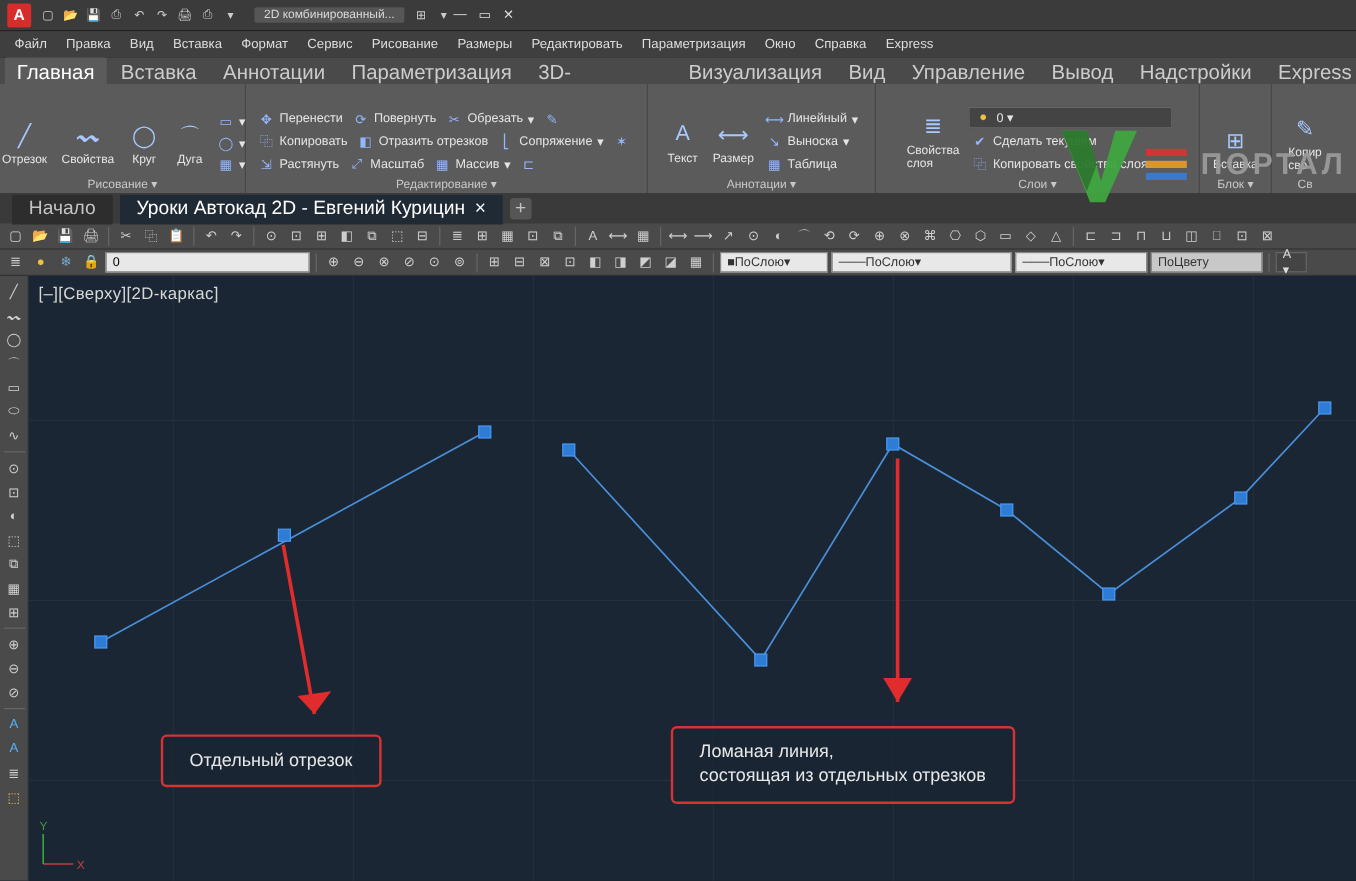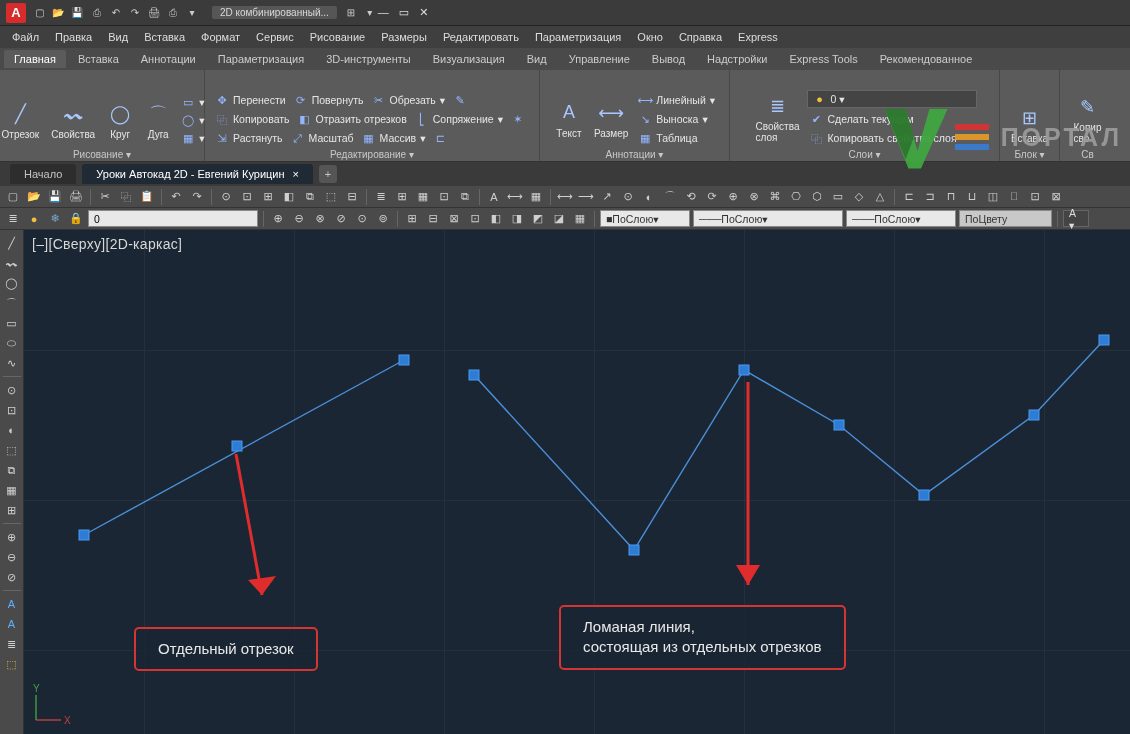--- a/index.html
+++ b/index.html
@@ -9,35 +9,35 @@
 .titlebar .logo { width:20px; height:20px; background:#d62c2c; display:flex; align-items:center; justify-content:center; color:#fff; font-weight:bold; font-size:13px; margin-right:6px; border-radius:2px;}
 .titlebar .qat { display:flex; gap:3px; align-items:center; }
 .titlebar .qat span { width:16px; height:16px; display:inline-flex; align-items:center; justify-content:center; color:#ccc; font-size:10px; }
 .titlebar .ws { margin-left:12px; background:#565656; padding:1px 8px; border-radius:2px; font-size:10px; max-width:140px; white-space:nowrap; overflow:hidden; text-overflow:ellipsis; }
 .titlebar .title { flex:1; text-align:center; font-size:11px; color:#ddd; }
 .titlebar .winctl { display:flex; gap:10px; color:#ddd; font-size:11px; }
 
 .menubar { height:22px; background:#3f3f3f; display:flex; align-items:center; gap:4px; padding:0 6px; font-size:11px; color:#ddd; }
 .menubar span { padding:2px 6px; cursor:default; }
 
-.ribbon-tabs { height:22px; background:#4a4a4a; display:flex; align-items:center; padding:0 4px; font-size:11px; color:#ccc; gap:2px; }
+.ribbon-tabs { height:22px; background:#4a4a4a; display:flex; align-items:flex-start; padding:0 4px; font-size:17px; color:#ccc; gap:2px; }
 .ribbon-tabs span { padding:3px 10px; cursor:default; }
 .ribbon-tabs span.active { background:#5b5b5b; color:#fff; border-radius:2px 2px 0 0; }
 
 .ribbon { height:92px; background:#5b5b5b; display:flex; font-size:10.5px; color:#e5e5e5; border-bottom:1px solid #333; position:relative; }
 .panel { display:flex; flex-direction:column; align-items:center; justify-content:flex-end; padding:3px 8px 1px; border-right:1px solid #484848; }
 .panel .row { display:flex; align-items:center; gap:4px; }
 .panel .lbl { font-size:10px; color:#c8c8c8; padding-top:3px; display:flex; align-items:center; gap:3px; }
 .bigbtn { display:flex; flex-direction:column; align-items:center; gap:2px; padding:2px 4px; }
 .bigbtn .ic { width:26px; height:26px; display:flex; align-items:center; justify-content:center; color:#a8c8ff; font-size:18px; }
 .bigbtn small { font-size:10px; }
 .mbtn { display:flex; align-items:center; gap:4px; padding:1px 2px; font-size:10.5px; white-space:nowrap; }
 .mbtn .mi { width:14px; height:14px; display:inline-flex; align-items:center; justify-content:center; color:#93b6ff; font-size:11px; }
 
-.doc-tabs { height:24px; background:#3a3a3a; display:flex; align-items:center; padding:0 10px; gap:6px; font-size:11px; color:#c4c4c4; }
+.doc-tabs { height:24px; background:#3a3a3a; display:flex; align-items:center; padding:0 10px; gap:6px; font-size:16px; color:#c4c4c4; }
 .doc-tabs .tab { padding:4px 14px; background:#2d2d2d; border-radius:3px 3px 0 0; display:flex; align-items:center; gap:8px; }
 .doc-tabs .tab.active { background:#202a35; color:#fff; }
 .doc-tabs .plus { width:18px; height:18px; background:#555; border-radius:3px; display:flex; align-items:center; justify-content:center; }
 
 .toolbar-row { height:22px; background:#4a4a4a; border-bottom:1px solid #333; display:flex; align-items:center; gap:3px; padding:0 4px; }
 .toolbar-row .tb { width:18px; height:18px; display:flex; align-items:center; justify-content:center; color:#cfcfcf; font-size:11px; }
 .toolbar-row .sep { width:1px; height:16px; background:#666; margin:0 2px; }
 .toolbar-row .combo { height:17px; background:#e8e8e8; color:#333; font-size:10.5px; display:flex; align-items:center; padding:0 5px; border:1px solid #888; }
 .toolbar-row .combo.sm { width:26px; }
 .toolbar-row input.layer { height:17px; background:#e8e8e8; border:1px solid #888; font-size:10.5px; padding:0 5px; }
@@ -427,21 +427,21 @@
       <polygon class="arrow-head" points="724,355 712,335 736,335"></polygon>
 
       <g transform="translate(12,490)">
         <line x1="0" y1="0" x2="25" y2="0" stroke="#c04040" stroke-width="1.4"></line>
         <text x="28" y="4" fill="#c04040" font-size="10">X</text>
         <line x1="0" y1="0" x2="0" y2="-25" stroke="#40a040" stroke-width="1.4"></line>
         <text x="-3" y="-28" fill="#40a040" font-size="10">Y</text>
       </g>
     </svg>
 
-    <div class="callout" style="left:110px; top:397px">
+    <div class="callout" style="left:110px; top:382px">
       <span>Отдельный отрезок</span>
     </div>
     <div class="callout" style="left:535px; top:375px">
       <span>Ломаная линия,</span><br>
       <span>состоящая из отдельных отрезков</span>
     </div>
   </div>
 </div>
 
 </body></html>

